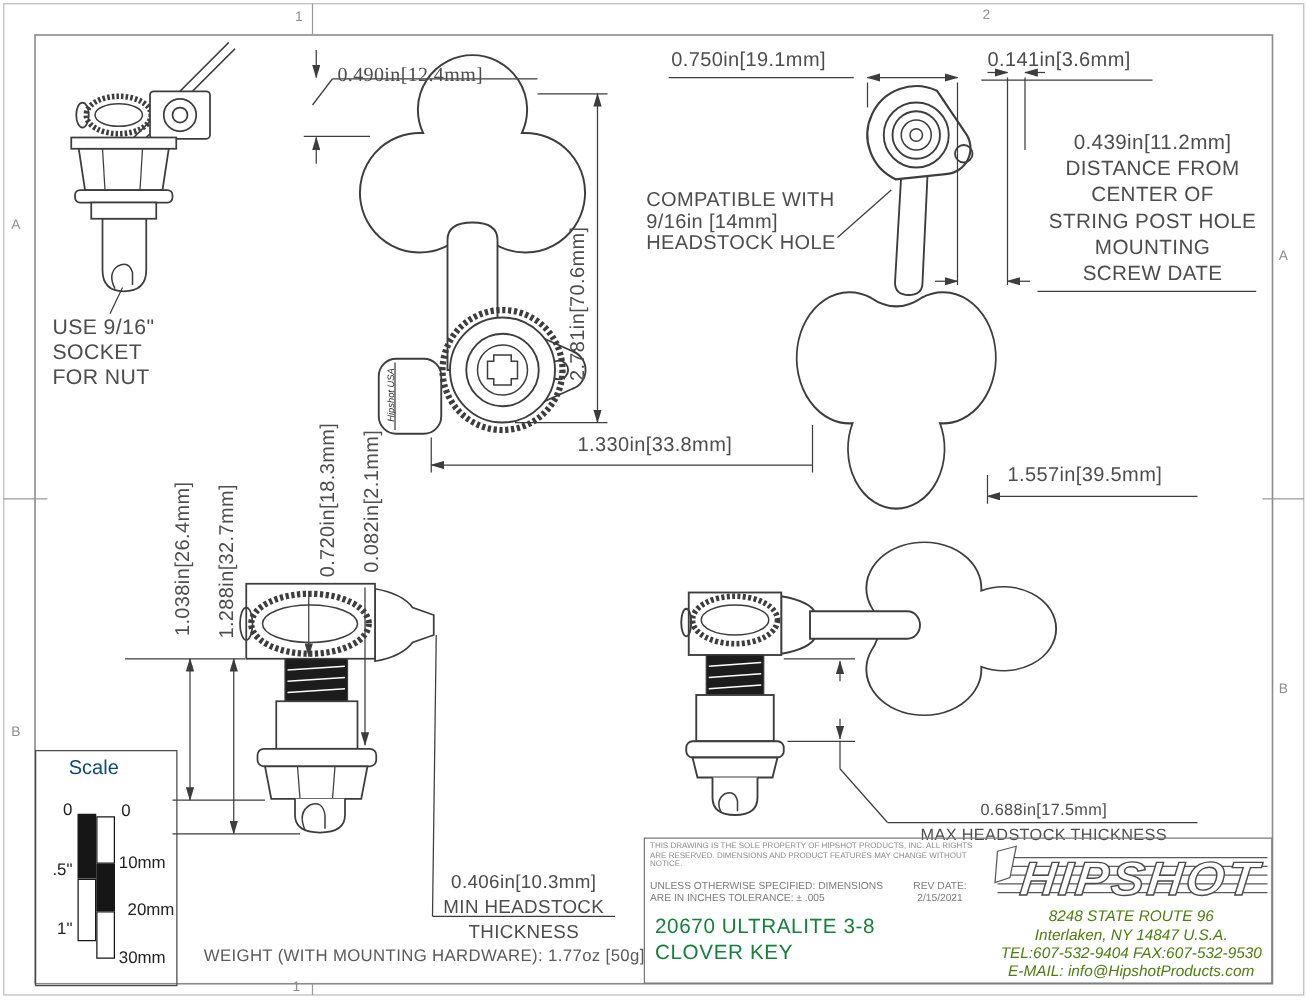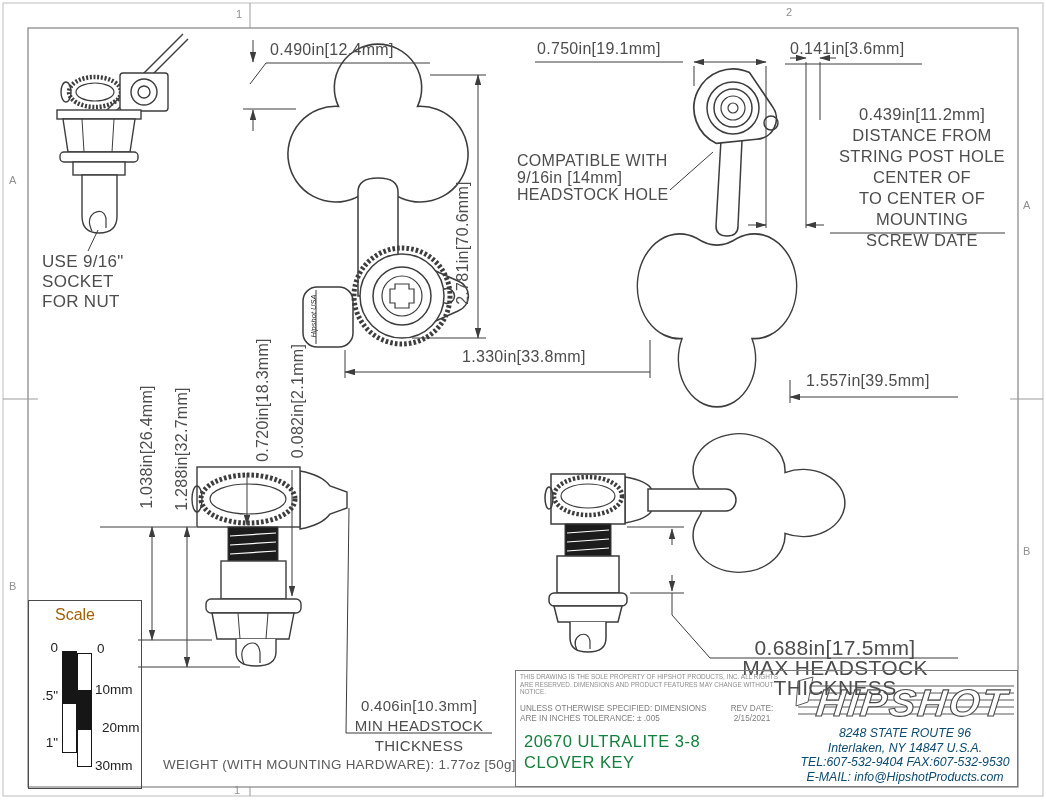--- a/index.html
+++ b/index.html
@@ -8,38 +8,38 @@
   svg.art{position:absolute;left:0;top:0;z-index:1;}
   .txt{position:absolute;z-index:2;white-space:nowrap;color:#4d4d4d;}
   .dim{font-size:16px;letter-spacing:.3px;}
   .note{font-size:16px;letter-spacing:.3px;line-height:19px;}
   .rot{transform:translate(-50%,-50%) rotate(-90deg);}
   .ctr{text-align:center;white-space:normal;margin-top:24px;}
   .zone{font-size:11px;color:#8f8f8f;z-index:2;position:absolute;}
   
   .scalebox{position:absolute;left:28px;top:600px;width:112px;height:187px;
             border:1.4px solid #4a4a4a;z-index:2;}
-  .scalebox .ttl{position:absolute;left:0;right:20px;top:5px;text-align:center;font-size:16px;color:#a16207;}
+  .scalebox .ttl{position:absolute;left:0;right:20px;top:5px;text-align:center;font-size:16px;color:#0c4a6e;}
   .bar{position:absolute;}
   .barblack{background:#161616;}
   .barwhite{background:#fff;border:1.6px solid #161616;box-sizing:border-box;}
   .slab{position:absolute;font-size:13.5px;color:#222;}
   
   .tb{position:absolute;left:515px;top:670px;width:503px;height:117px;
       border:1.2px solid #7a7a7a;box-sizing:border-box;z-index:2;}
   .tb .cell{position:absolute;box-sizing:border-box;border-color:#7a7a7a;border-style:solid;border-width:0;}
   .legal{left:0;top:0;width:275px;height:32px;border-right-width:1px;border-bottom-width:1px;
          font-size:6.4px;line-height:7.6px;color:#8d8d8d;padding:2px 4px;white-space:normal;}
   .spec{left:0;top:32px;width:197px;height:22px;border-right-width:1px;border-bottom-width:1px;
         font-size:8.2px;line-height:9.6px;color:#7d7d7d;padding:1px 4px;}
   .rev{left:197px;top:32px;width:78px;height:22px;border-right-width:1px;border-bottom-width:1px;
        font-size:8.2px;line-height:9.6px;color:#7d7d7d;text-align:center;padding-top:1px;}
   .part{left:0;top:54px;width:275px;height:63px;border-right-width:1px;
         font-size:16.5px;line-height:21px;color:#15803d;padding:6px 40px 0 8px;white-space:normal;letter-spacing:.5px;}
-  .addr{left:275px;top:55px;width:228px;font-size:12.3px;line-height:14.6px;color:#0c4a6e;
+  .addr{left:275px;top:55px;width:228px;font-size:12.3px;line-height:14.6px;color:#4d7c0f;
         font-style:italic;text-align:center;white-space:normal;}
 </style>
 </head>
 <body>
 
 <div class="sheet">
 
 <svg class="art" width="1046" height="800" viewBox="0 0 1046 800">
   <defs>
     <marker id="m" viewBox="0 0 10 6" refX="9.3" refY="3" markerWidth="11" markerHeight="6.6" orient="auto-start-reverse">
@@ -212,21 +212,21 @@
 </svg>
 
 <div class="zone" style="left:236px;top:8px;">1</div>
 <div class="zone" style="left:786px;top:6px;">2</div>
 <div class="zone" style="left:234px;top:784px;">1</div>
 <div class="zone" style="left:9px;top:174px;">A</div>
 <div class="zone" style="left:9px;top:580px;">B</div>
 <div class="zone" style="left:1023px;top:199px;">A</div>
 <div class="zone" style="left:1023px;top:545px;">B</div>
 
-<div class="txt dim" style="left:270px;top:41px;">0.490in[12.4mm]</div>
+<div class="txt dim" style="left:270px;top:52px;font-family:Liberation Serif, serif;">0.490in[12.4mm]</div>
 <div class="txt dim" style="left:537px;top:40px;">0.750in[19.1mm]</div>
 <div class="txt dim" style="left:790px;top:40px;">0.141in[3.6mm]</div>
 <div class="txt dim rot" style="left:463px;top:243px;">2.781in[70.6mm]</div>
 <div class="txt dim" style="left:462px;top:348px;">1.330in[33.8mm]</div>
 <div class="txt dim" style="left:806px;top:372px;">1.557in[39.5mm]</div>
 <div class="txt dim rot" style="left:147px;top:447px;">1.038in[26.4mm]</div>
 <div class="txt dim rot" style="left:182px;top:449px;">1.288in[32.7mm]</div>
 <div class="txt dim rot" style="left:263px;top:400px;">0.720in[18.3mm]</div>
 <div class="txt dim rot" style="left:298px;top:401px;">0.082in[2.1mm]</div>
 
@@ -238,34 +238,33 @@
 
 <div class="txt note" style="left:517px;top:152px;line-height:17px;">
   <div>COMPATIBLE WITH</div>
   <div>9/16in [14mm]</div>
   <div>HEADSTOCK HOLE</div>
 </div>
 
 <div class="txt note ctr" style="left:836px;top:80px;width:172px;line-height:21px;font-size:16.5px;">
   <div>0.439in[11.2mm]</div>
   <div>DISTANCE FROM</div>
+  <div>CENTER OF</div>
   <div>STRING POST HOLE</div>
-  <div>CENTER OF</div>
-  <div>TO CENTER OF</div>
   <div>MOUNTING</div>
   <div>SCREW DATE</div>
 </div>
 
 <div class="txt note ctr" style="left:344px;top:672px;width:150px;line-height:20px;font-size:15px;">
   <div>0.406in[10.3mm]</div>
   <div>MIN HEADSTOCK</div>
   <div>THICKNESS</div>
 </div>
 
-<div class="txt note ctr" style="left:712px;top:614px;width:246px;line-height:20px;font-size:21px;text-align:center;">
+<div class="txt note ctr" style="left:712px;top:614px;width:246px;line-height:20px;font-size:13px;text-align:center;">
   <div>0.688in[17.5mm]</div>
   <div>MAX HEADSTOCK THICKNESS</div>
 </div>
 
 <div class="txt" style="left:163px;top:757px;font-size:13.4px;letter-spacing:.3px;color:#5a5a5a;">WEIGHT (WITH MOUNTING HARDWARE): 1.77oz [50g]</div>
 
 <div class="txt rot" style="left:313px;top:316px;font-size:7.5px;font-style:italic;color:#333;">Hipshot USA</div>
 
 <div class="scalebox">
   <div class="ttl">Scale</div>

